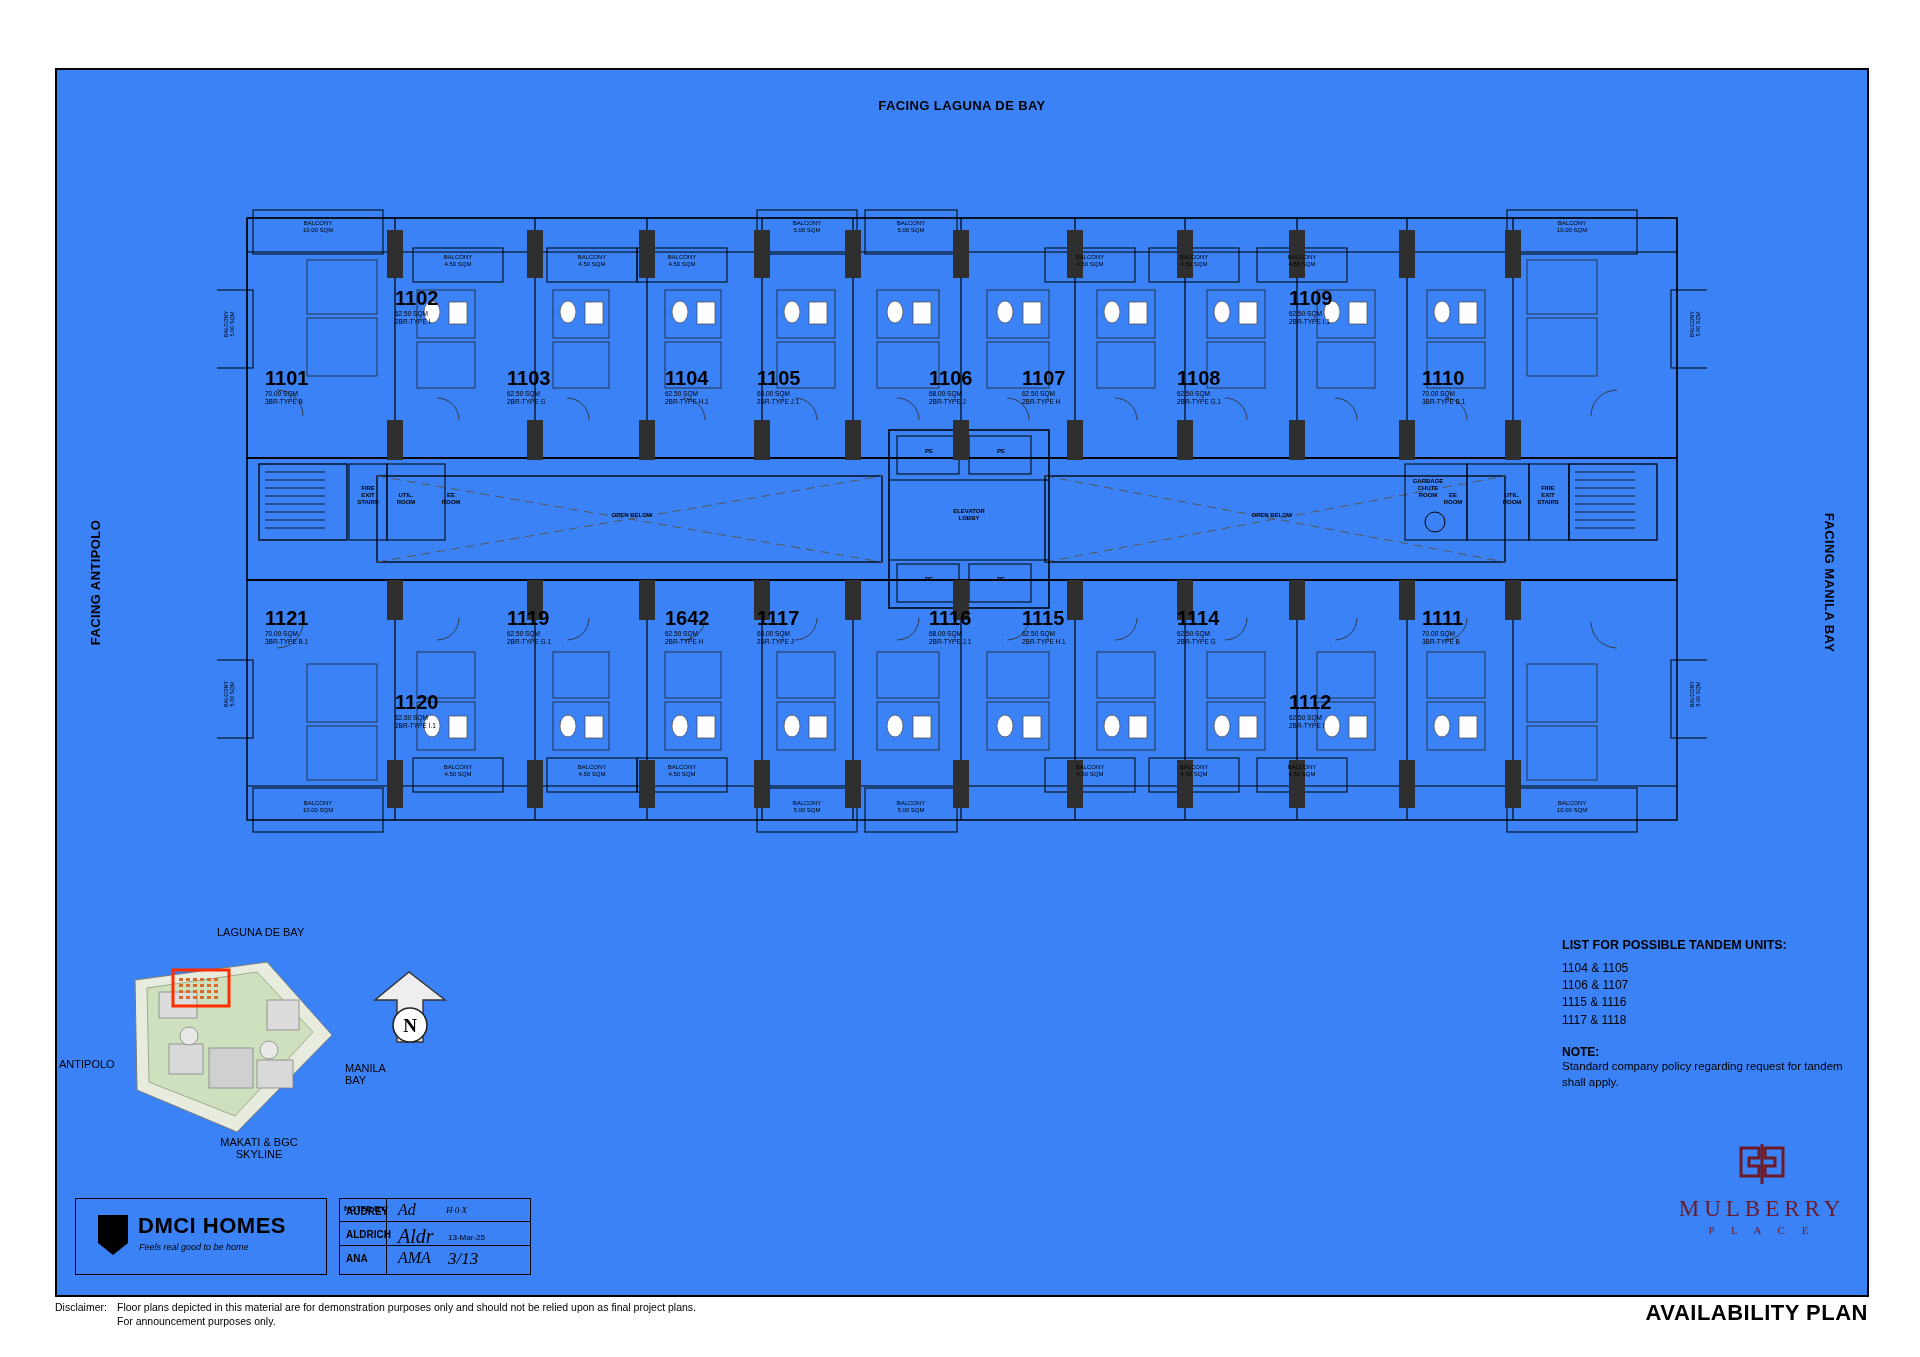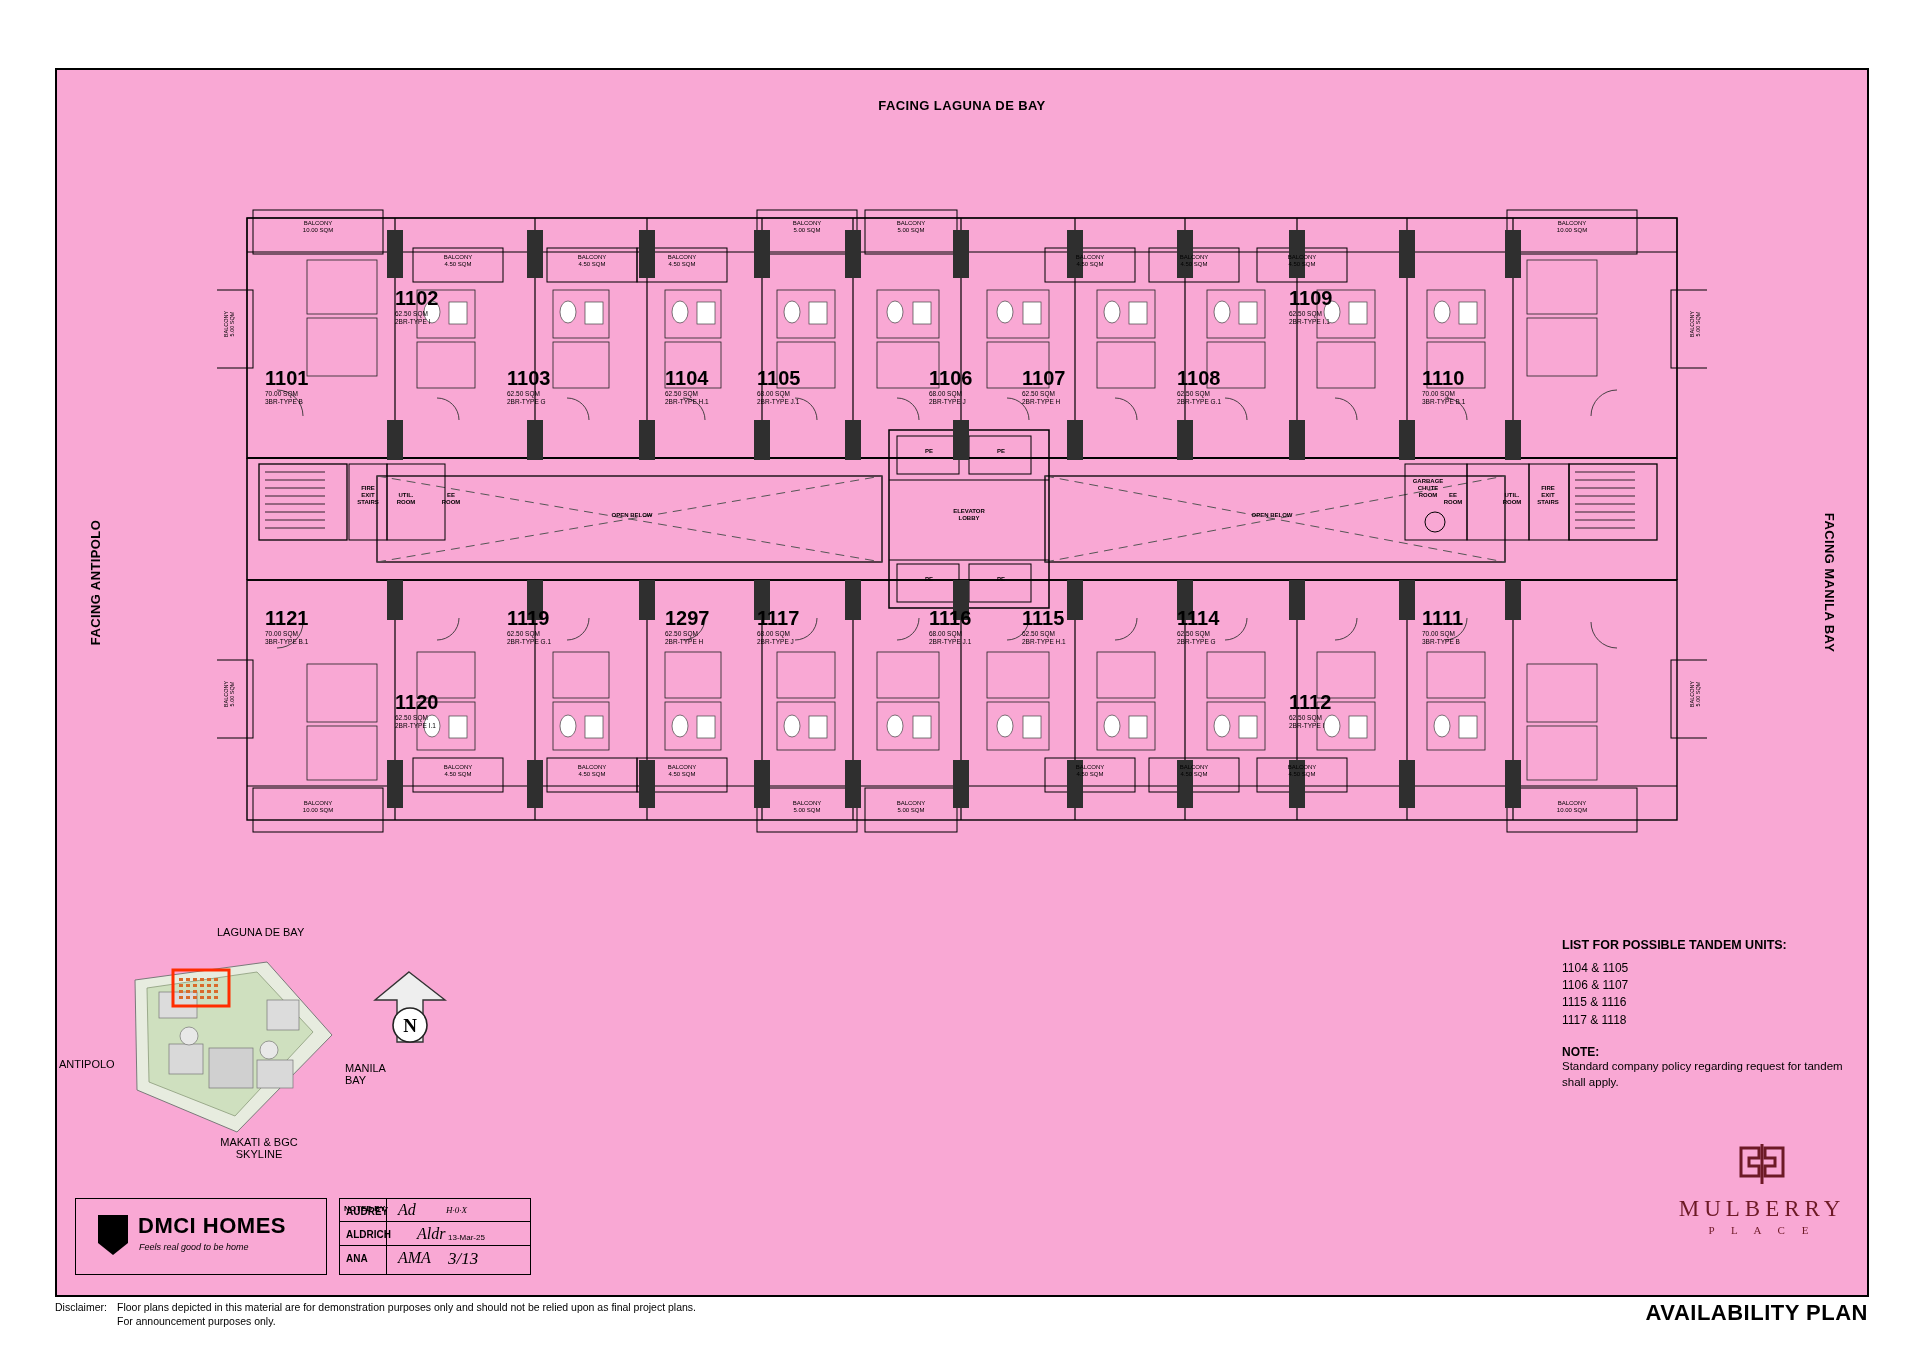--- a/index.html
+++ b/index.html
@@ -1,17 +1,17 @@
 <!DOCTYPE html>
 <html><head>
 <meta charset="utf-8">
 <style>
   html,body{margin:0;padding:0;background:#ffffff;}
   body{width:1920px;height:1357px;font-family:"Liberation Sans",sans-serif;color:#000;position:relative;overflow:hidden;}
-  .sheet{position:absolute;left:55px;top:68px;width:1810px;height:1225px;border:2px solid #000;background:#f9a8d4;}
+  .sheet{position:absolute;left:55px;top:68px;width:1810px;height:1225px;border:2px solid #000;background:#3b82f6;}
   .inner{position:absolute;inset:0;}
 
   
   .cap{position:absolute;font-weight:bold;font-size:13px;letter-spacing:.4px;}
   .cap.top{left:0;right:0;top:28px;text-align:center;}
   .cap.bottom{left:0;right:0;top:910px;text-align:center;}
   .cap.left{left:-52px;top:505px;width:180px;text-align:center;transform:rotate(-90deg);}
   .cap.right{right:-52px;top:505px;width:180px;text-align:center;transform:rotate(90deg);}
 
   
@@ -446,21 +446,21 @@
     </div>
     <div class="unit" style="left:712px;top:468px;">
       <div class="num">1116</div>
       <div class="meta"><span>68.00 SQM</span><br><span>2BR-TYPE J.1</span></div>
     </div>
     <div class="unit" style="left:540px;top:468px;">
       <div class="num">1117</div>
       <div class="meta"><span>68.00 SQM</span><br><span>2BR-TYPE J</span></div>
     </div>
     <div class="unit" style="left:448px;top:468px;">
-      <div class="num">1297</div>
+      <div class="num">1642</div>
       <div class="meta"><span>62.50 SQM</span><br><span>2BR-TYPE H</span></div>
     </div>
     <div class="unit" style="left:290px;top:468px;">
       <div class="num">1119</div>
       <div class="meta"><span>62.50 SQM</span><br><span>2BR-TYPE G.1</span></div>
     </div>
     <div class="unit" style="left:178px;top:552px;">
       <div class="num">1120</div>
       <div class="meta"><span>62.50 SQM</span><br><span>2BR-TYPE I.1</span></div>
     </div>
@@ -611,21 +611,21 @@
   <div class="signblk">
     <div class="hdr">NOTED BY:</div>
     <div class="vrule" style="left:46px;"></div>
     <div class="rule" style="top:22px;"></div>
     <div class="rule" style="top:46px;"></div>
     <div class="nm" style="top:7px;">AUDREY</div>
     <div class="nm" style="top:30px;">ALDRICH</div>
     <div class="nm" style="top:54px;">ANA</div>
     <div class="sig" style="left:58px;top:2px;font-size:16px;">Ad</div>
     <div class="sig" style="left:106px;top:6px;font-size:9px;">H·0·X</div>
-    <div class="sig" style="left:58px;top:26px;font-size:16px;margin-left:19px;">Aldr</div>
+    <div class="sig" style="left:58px;top:26px;font-size:20px;">Aldr</div>
     <div class="dt" style="left:108px;top:34px;">13-Mar-25</div>
     <div class="sig" style="left:58px;top:50px;font-size:16px;">AMA</div>
     <div class="sig" style="left:108px;top:50px;font-size:17px;">3/13</div>
   </div>
 
  </div>
 </div>
 
 <div class="disc">
   <span style="display:inline-block;width:62px;">Disclaimer:</span><span>Floor plans depicted in this material are for demonstration purposes only and should not be relied upon as final project plans.</span><br>

